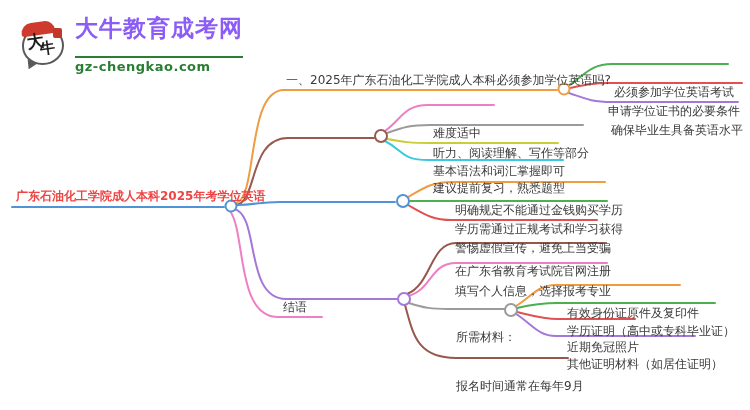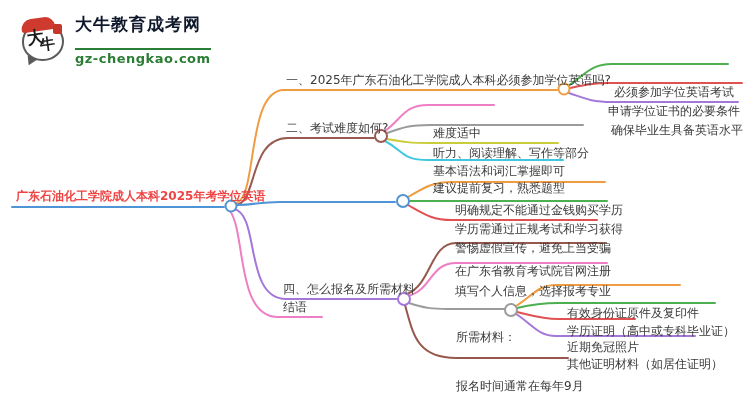--- a/index.html
+++ b/index.html
@@ -28,21 +28,21 @@
     border-top:9px solid #5a5a5a;transform:rotate(18deg);
   }
   .logo-arc{
     position:absolute;left:1px;top:2px;width:34px;height:13px;background:#ce3a2d;
     border-radius:17px 17px 4px 4px;transform:rotate(-8deg);
   }
   .logo-char-a{position:absolute;left:7px;top:10px;font-size:17px;font-weight:bold;color:#1c1c1c;transform:rotate(-8deg);}
   .logo-char-b{position:absolute;left:20px;top:19px;font-size:15px;font-weight:bold;color:#1c1c1c;transform:rotate(-8deg);}
   .logo-seal{position:absolute;left:33px;top:8px;width:9px;height:10px;background:#c4372b;border-radius:2px;}
   .logo-text{display:flex;flex-direction:column;}
-  .logo-title{font-size:17px;font-weight:bold;color:#0f172a;letter-spacing:1px;}
+  .logo-title{font-size:23px;font-weight:bold;color:#8b5cf6;letter-spacing:1px;}
   .logo-url{font-size:13px;font-weight:bold;color:#2a7d34;border-top:2px solid #2a7d34;margin-top:12px;padding-top:1px;letter-spacing:.5px;}
 </style>
 </head>
 <body>
 
 <div class="stage">
 
   <div class="logo">
     <div class="logo-icon">
       <div class="logo-tail"></div>
@@ -98,31 +98,29 @@
     <circle cx="511" cy="310" r="6" stroke="#9b9b9b"></circle>
   </svg>
 
   <div class="node-label lvl0" style="left:16px;top:189px;">广东石油化工学院成人本科2025年考学位英语</div>
 
   <div class="node-label lvl1" style="left:286px;top:73px;">一、2025年广东石油化工学院成人本科必须参加学位英语吗?</div>
   <div class="node-label lvl2" style="left:614px;top:48px;">必须参加学位英语考试</div>
   <div class="node-label lvl2" style="left:608px;top:67px;">申请学位证书的必要条件</div>
   <div class="node-label lvl2" style="left:611px;top:86px;">确保毕业生具备英语水平</div>
 
-  <div class="node-label lvl1" style="left:286px;top:121px;">二、考试难度如何?</div>
   <div class="node-label lvl2" style="left:433px;top:89px;">难度适中</div>
   <div class="node-label lvl2" style="left:433px;top:109px;">听力、阅读理解、写作等部分</div>
   <div class="node-label lvl2" style="left:433px;top:127px;">基本语法和词汇掌握即可</div>
   <div class="node-label lvl2" style="left:433px;top:144px;">建议提前复习，熟悉题型</div>
 
   <div class="node-label lvl2" style="left:455px;top:166px;">明确规定不能通过金钱购买学历</div>
   <div class="node-label lvl2" style="left:455px;top:185px;">学历需通过正规考试和学习获得</div>
   <div class="node-label lvl2" style="left:455px;top:204px;">警惕虚假宣传，避免上当受骗</div>
 
-  <div class="node-label lvl1" style="left:283px;top:282px;">四、怎么报名及所需材料</div>
   <div class="node-label lvl2" style="left:455px;top:227px;">在广东省教育考试院官网注册</div>
   <div class="node-label lvl2" style="left:455px;top:247px;">填写个人信息，选择报考专业</div>
   <div class="node-label lvl2" style="left:456px;top:293px;">所需材料：</div>
   <div class="node-label lvl2" style="left:567px;top:269px;">有效身份证原件及复印件</div>
   <div class="node-label lvl2" style="left:567px;top:287px;text-align:right;">学历证明（高中或专科毕业证）</div>
   <div class="node-label lvl2" style="left:567px;top:303px;">近期免冠照片</div>
   <div class="node-label lvl2" style="left:567px;top:320px;">其他证明材料（如居住证明）</div>
   <div class="node-label lvl2" style="left:456px;top:342px;">报名时间通常在每年9月</div>
 
   <div class="node-label lvl1" style="left:283px;top:300px;">结语</div>

